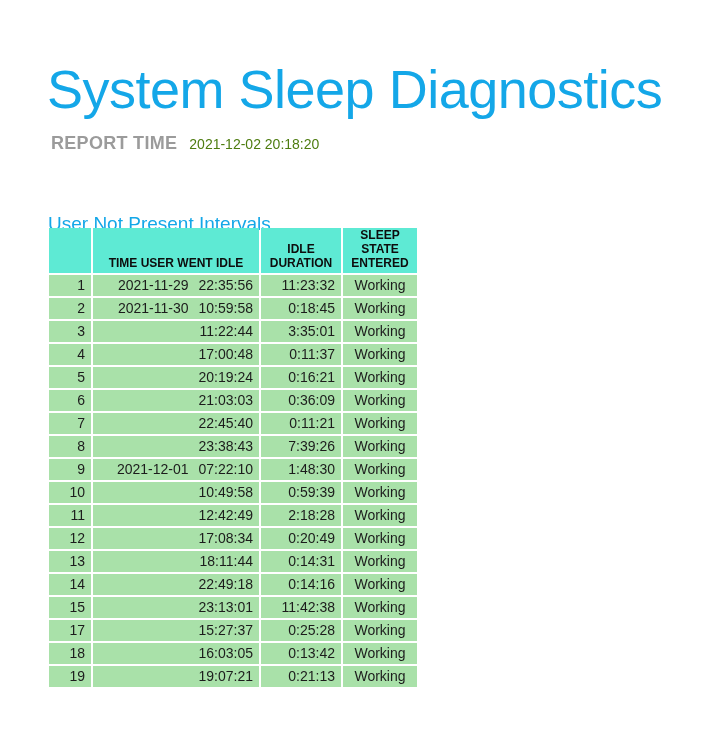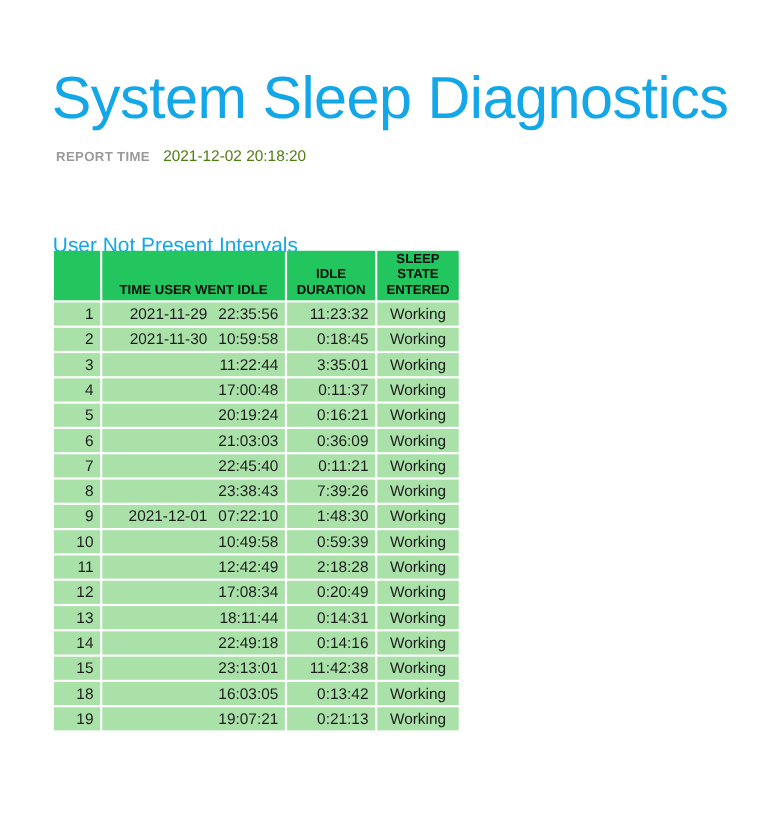--- a/index.html
+++ b/index.html
@@ -41,21 +41,21 @@
   
   .report-time-row {
     position: absolute;
     left: 37px;
     top: 133px;
     display: flex;
     align-items: baseline;
     white-space: nowrap;
   }
   .report-time-label {
-    font-size: 12px;
+    font-size: 18px;
     font-weight: bold;
     color: #9b9b9b;
     letter-spacing: 0.3px;
   }
   .report-time-value {
     font-size: 14px;
     color: #4d7c0f;
     margin-left: 12px;
   }
 
@@ -80,21 +80,21 @@
     font-size: 14px;
   }
   .data-table th {
     font-size: 12px;
     font-weight: bold;
     color: #0d0d0d;
     text-align: center;
     vertical-align: bottom;
     padding: 0 4px 3px 4px;
     line-height: 14px;
-    background: #22c55e;
+    background: #5eead4;
   }
   .th-index { width: 34px; }
   .th-idle-time { width: 158px; }
   .th-idle-duration { width: 72px; }
   .th-sleep-state { width: 66px; }
 
   .data-table td {
     background: #A9E1A9;
     color: #1c1c1c;
     height: 21px;
@@ -237,20 +237,26 @@
           <td class="cell-idle-duration">0:14:16</td>
           <td class="cell-sleep-state">Working</td>
         </tr>
         <tr>
           <td class="cell-index">15</td>
           <td class="cell-idle-time"><span class="date-part"></span><span>23:13:01</span></td>
           <td class="cell-idle-duration">11:42:38</td>
           <td class="cell-sleep-state">Working</td>
         </tr>
         <tr>
+          <td class="cell-index">17</td>
+          <td class="cell-idle-time"><span class="date-part"></span><span>15:27:37</span></td>
+          <td class="cell-idle-duration">0:25:28</td>
+          <td class="cell-sleep-state">Working</td>
+        </tr>
+        <tr>
           <td class="cell-index">18</td>
           <td class="cell-idle-time"><span class="date-part"></span><span>16:03:05</span></td>
           <td class="cell-idle-duration">0:13:42</td>
           <td class="cell-sleep-state">Working</td>
         </tr>
         <tr>
           <td class="cell-index">19</td>
           <td class="cell-idle-time"><span class="date-part"></span><span>19:07:21</span></td>
           <td class="cell-idle-duration">0:21:13</td>
           <td class="cell-sleep-state">Working</td>

